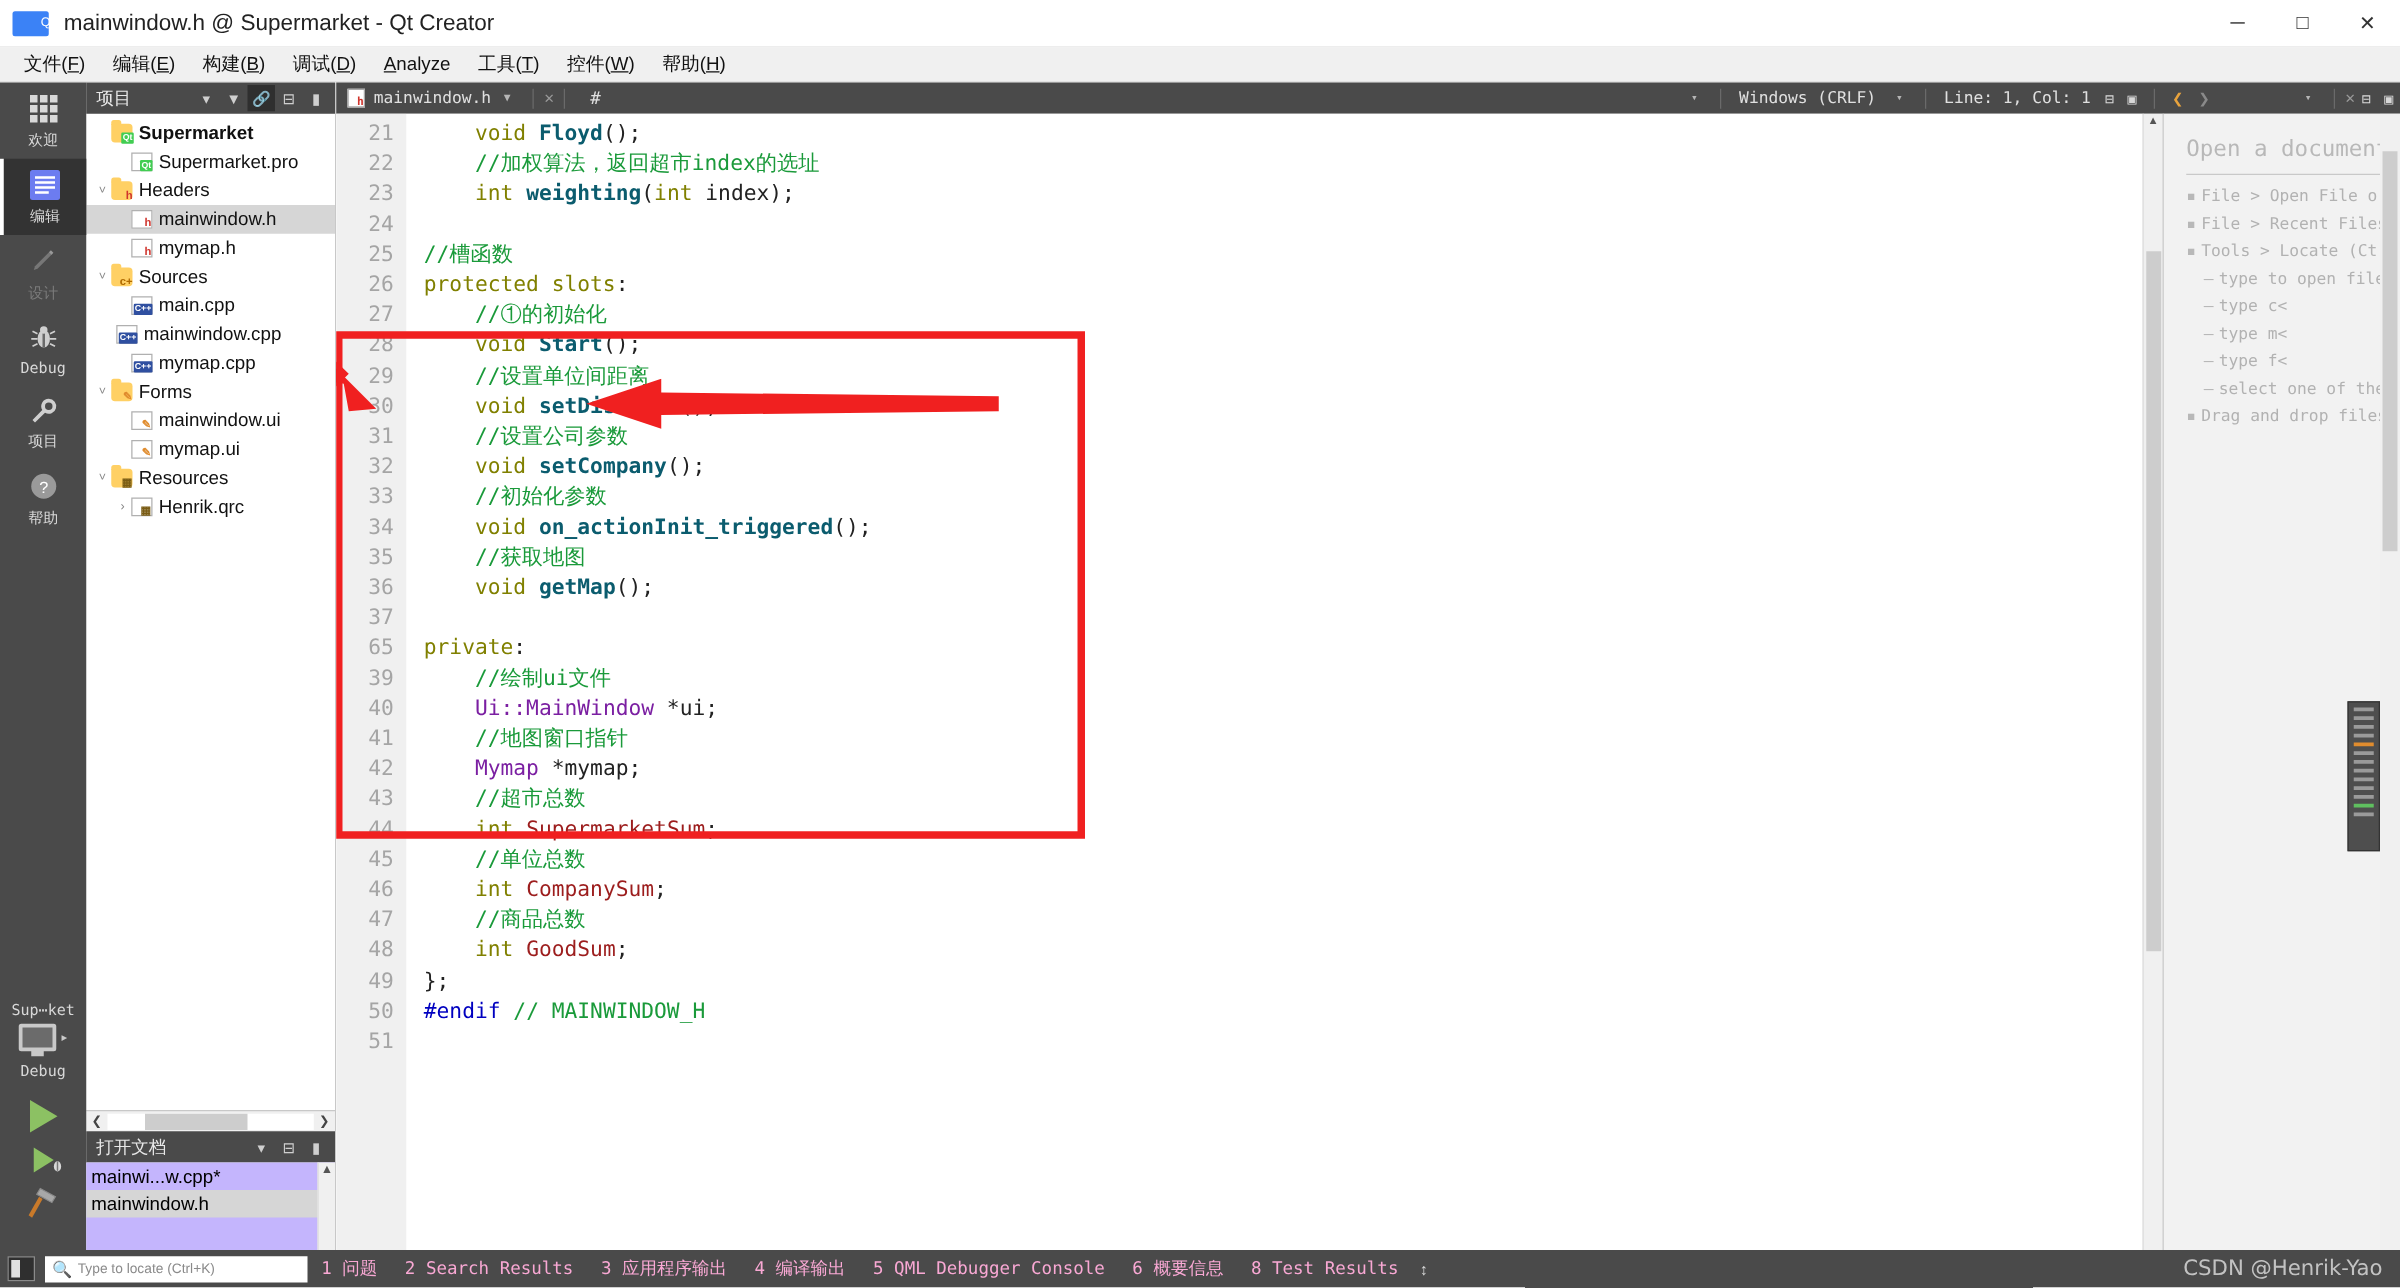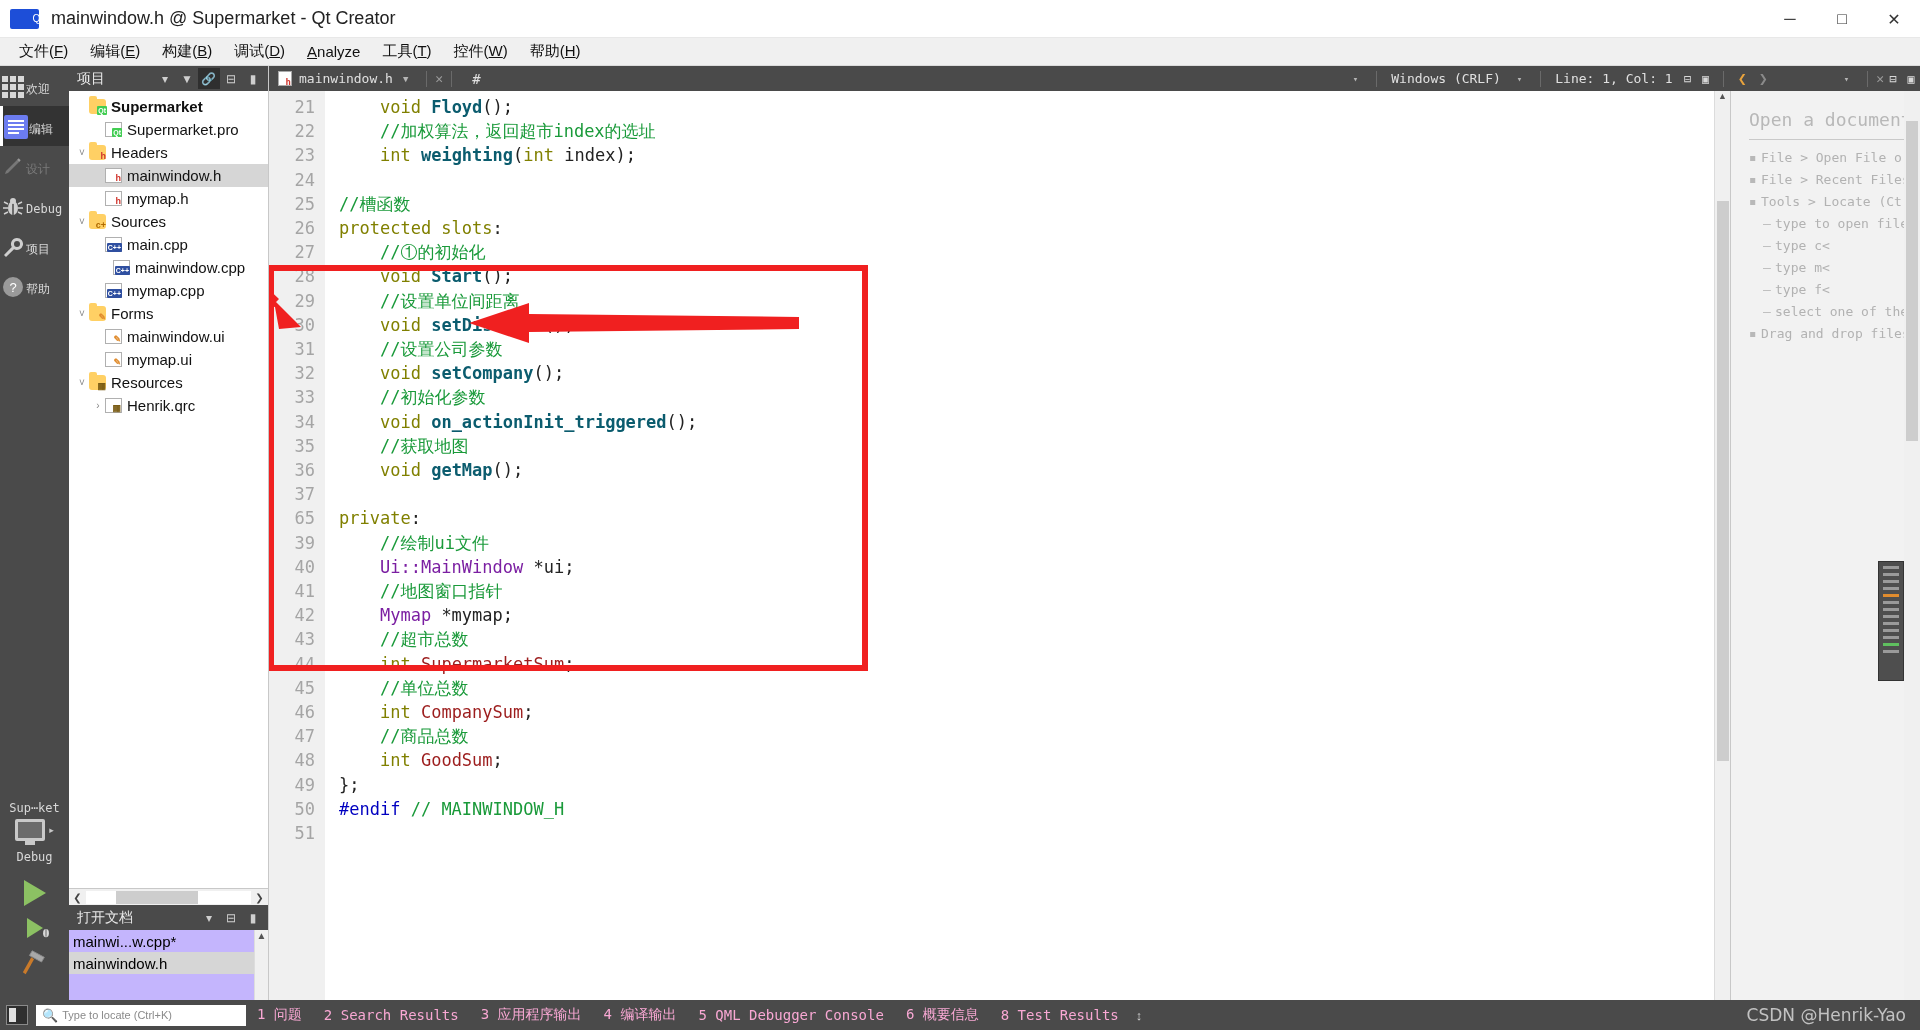--- a/index.html
+++ b/index.html
@@ -2,42 +2,42 @@
 <html><head>
 <meta charset="utf-8">
 <style>
   * { box-sizing: border-box; margin:0; padding:0; }
   html,body { width:1920px; height:1030px; overflow:hidden; background:#fff;
               font-family:"Liberation Sans", sans-serif; }
 
   
   .titlebar { height:38px; background:#ffffff; display:flex; align-items:center;
               border-bottom:1px solid #e8e8e8; position:relative; }
-  .qt-logo { width:20px; height:20px; margin-left:10px; background:#1d4ed8;
+  .qt-logo { width:20px; height:20px; margin-left:10px; background:#3b82f6;
              border-radius:2px; display:flex; align-items:center; justify-content:center;
              color:#fff; font-size:10px; font-weight:normal; letter-spacing:-1px;padding-left:29px; }
   .title-text { margin-left:12px; font-size:18px; color:#222; }
   .win-btns { position:absolute; right:0; top:0; height:38px; display:flex; }
   .win-btn { width:52px; height:38px; display:flex; align-items:center;
              justify-content:center; font-size:16px; color:#333; }
 
   
   .menubar { height:28px; background:#f0f0f0; display:flex; align-items:center;
              padding-left:8px; border-bottom:1px solid #dcdcdc; }
   .menu-item { font-size:15px; color:#111; padding:3px 11px; white-space:nowrap; }
   .menu-item u { text-decoration:underline; }
 
   
   .app { display:flex; height:calc(1030px - 38px - 28px - 30px); }
 
   
   .modebar { width:69px; background:#4a4a4a; display:flex; flex-direction:column;
              align-items:center; flex-shrink:0; position:relative; }
-  .mode { width:69px; padding:8px 0 6px; display:flex; flex-direction:row;
-          align-items:center; }
+  .mode { width:69px; padding:8px 0 6px; display:flex; flex-direction:column;
+          align-items:center;justify-content:flex-end; }
   .mode.active { background:#333333; border-left:3px solid #ffffff; }
   .mode-label { font-family:"DejaVu Sans Mono", monospace; font-size:12px; color:#d8d8d8;
                 margin-top:4px; }
   .mode.dim .mode-label { color:#7a7a7a; }
   .mode-ico { width:26px; height:26px; display:flex; align-items:center; justify-content:center; }
   .grid-ico { display:grid; grid-template-columns:repeat(3,6px); grid-template-rows:repeat(3,6px);
               gap:2px; }
   .grid-ico i { background:#d8d8d8; display:block; }
   .edit-ico { width:24px; height:24px; background:#6c7cf0; border-radius:2px;
               display:flex; flex-direction:column; justify-content:center; gap:2px; padding:4px; }
@@ -354,21 +354,21 @@
           </span>
           <span class="tlabel">Sources</span>
         </div>
         <div class="trow" style="padding-left: 22px;">
           <span class="twist"></span>
           <span class="ficon doc">
             <span class="badge b-cpp">C++</span>
           </span>
           <span class="tlabel">main.cpp</span>
         </div>
-        <div class="trow" style="padding-left: 30px;">
+        <div class="trow" style="padding-left: 10px;">
           <span class="twist"></span>
           <span class="ficon doc">
             <span class="badge b-cpp">C++</span>
           </span>
           <span class="tlabel">mainwindow.cpp</span>
         </div>
         <div class="trow" style="padding-left: 22px;">
           <span class="twist"></span>
           <span class="ficon doc">
             <span class="badge b-cpp">C++</span>

